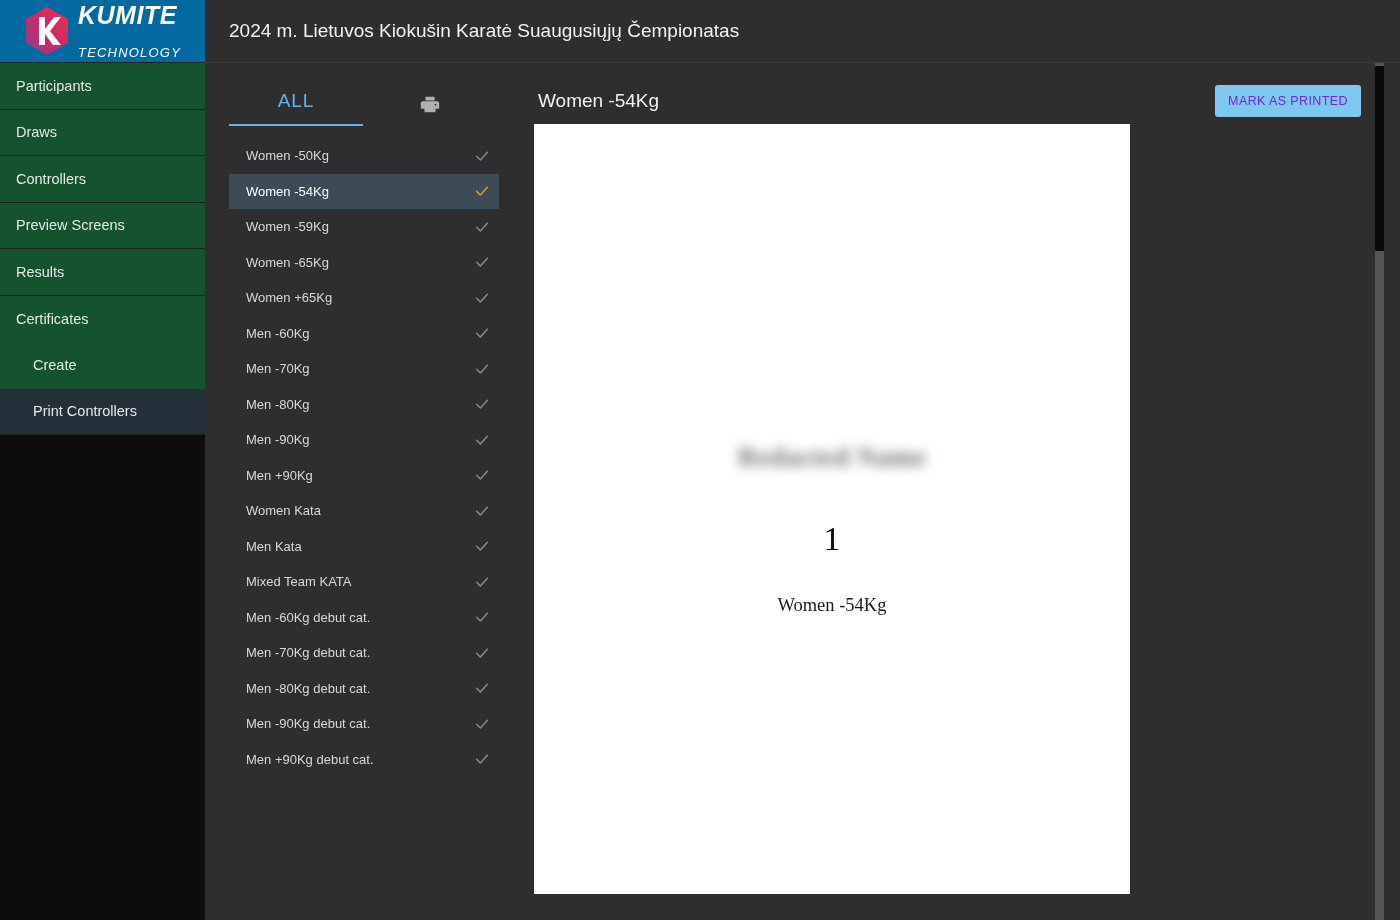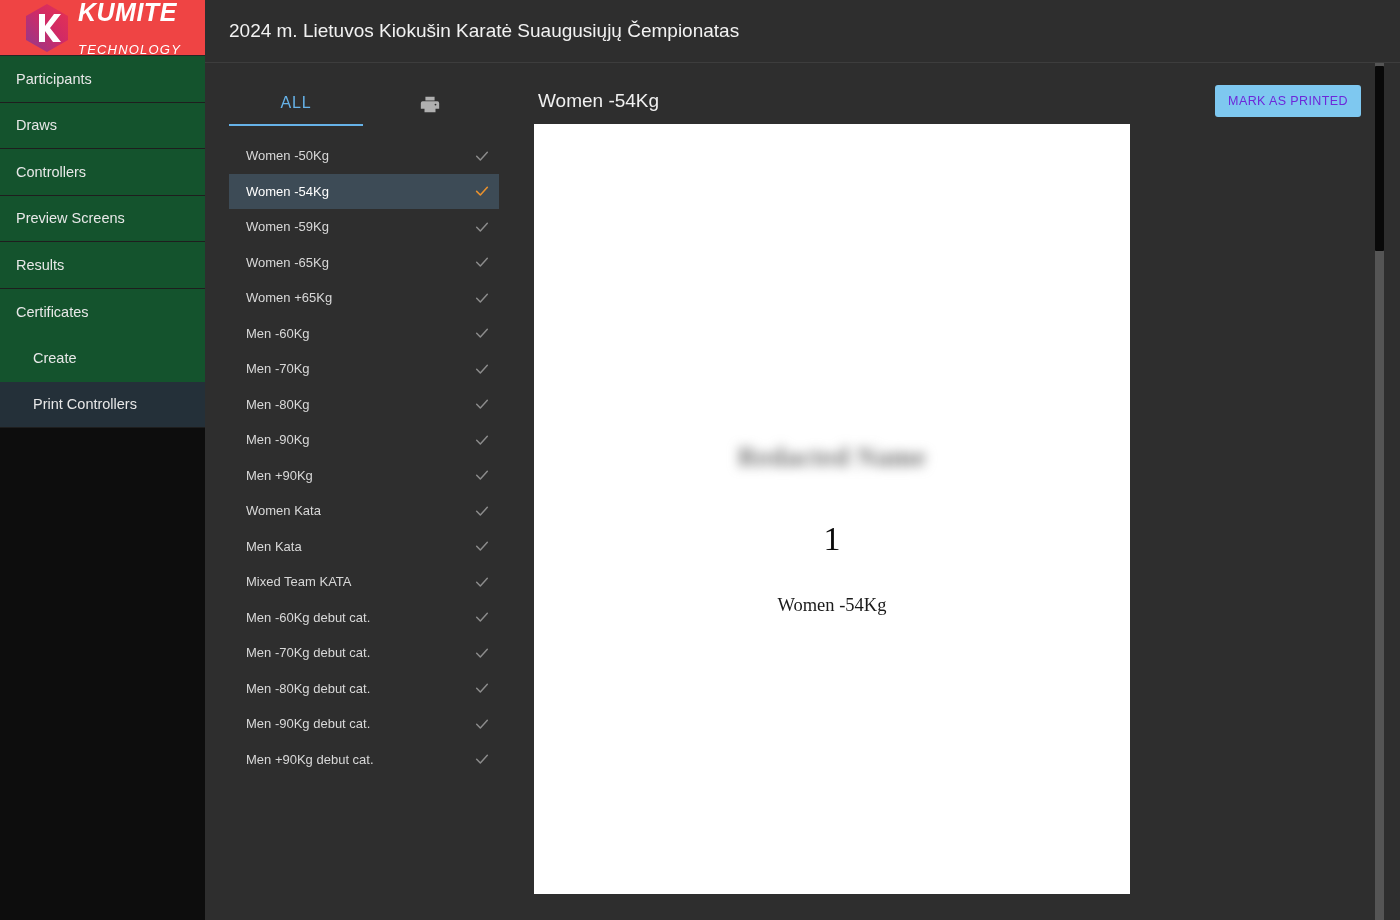--- a/index.html
+++ b/index.html
@@ -24,26 +24,26 @@
   .sidebar {
     width: 205px;
     height: 920px;
     background: #0d0d0d;
     flex: 0 0 205px;
     display: flex;
     flex-direction: column;
   }
 
   .logo-area {
-    height: 56px;
+    height: 63px;
     display: flex;
     align-items: center;
     justify-content: center;
     border-bottom: 1px solid #262626;
-    background: #ef4444;
+    background: #0369a1;
   }
 
   .logo-wrap {
     display: flex;
     align-items: center;
     gap: 8px;
   }
 
   .logo-hex {
     width: 46px;
@@ -149,21 +149,21 @@
     display: flex;
     align-items: flex-end;
     height: 47px;
     padding: 0 24px;
   }
 
   .tab-all {
     width: 134px;
     text-align: center;
     color: #66b2e8;
-    font-size: 16px;
+    font-size: 19px;
     font-weight: 500;
     letter-spacing: 0.9px;
     padding-bottom: 12px;
     border-bottom: 2px solid #66b2e8;
     cursor: pointer;
   }
 
   .tab-print {
     width: 134px;
     display: flex;

